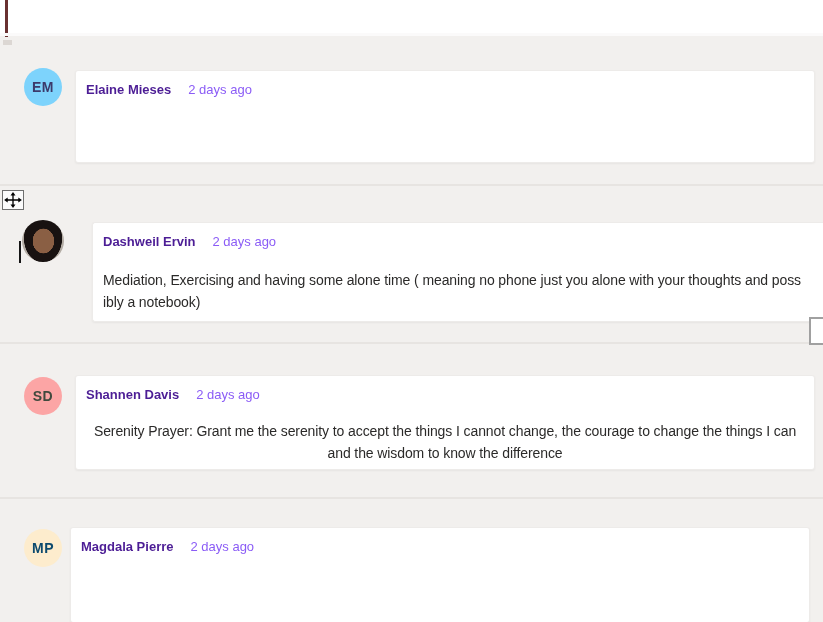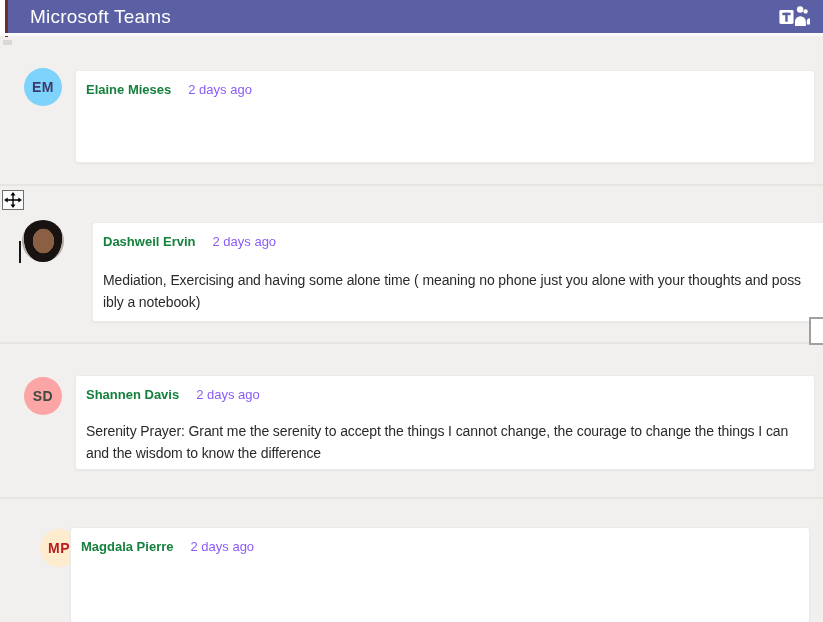--- a/index.html
+++ b/index.html
@@ -20,21 +20,21 @@
   .under-header-band{position:absolute;left:0;top:33px;right:0;height:3px;background:#fbfafa;}
   
   .content-bg{position:absolute;left:0;top:36px;right:0;bottom:0;background:#f2f0ee;}
   .divider{position:absolute;left:0;right:0;height:2px;background:#e7e4e1;}
   .card{
     position:absolute;background:#ffffff;border:1px solid #edebe9;border-radius:3px;
     box-shadow:0 1px 2px rgba(0,0,0,.05);box-sizing:border-box;
     padding:10px 10px 0 10px;
   }
   .msg-head{display:flex;align-items:baseline;height:18px;margin-top:1px;}
-  .msg-name{font-size:13px;font-weight:bold;color:#15803d;}
+  .msg-name{font-size:13px;font-weight:bold;color:#4c1d95;}
   .msg-time{font-size:13px;color:#8b5cf6;margin-left:17px;}
   .msg-text{
     margin-top:15px;font-size:14px;letter-spacing:-0.1px;color:#2b2a29;
     line-height:22px;white-space:pre-line;
   }
   .avatar{
     position:absolute;width:38px;height:38px;border-radius:50%;
     display:flex;align-items:center;justify-content:center;
     font-size:14px;font-weight:bold;letter-spacing:.5px;
   }
@@ -58,32 +58,20 @@
   }
   .corner-artifact{position:absolute;left:3px;top:40px;width:9px;height:5px;background:#dcd7d3;}
 </style>
 </head>
 <body>
 
 <div id="screen">
 
   <div class="content-bg"></div>
 
-  <div class="header" style="background-color: rgb(91, 95, 164);">
-    <span class="header-title">Microsoft Teams</span>
-    <svg class="teams-logo" viewBox="0 0 34 28">
-      <rect x="1.5" y="7" width="15" height="15" rx="1.5" fill="#ffffff"></rect>
-      <rect x="4.6" y="10" width="8.8" height="2.6" fill="#5b5fa4"></rect>
-      <rect x="7.7" y="10" width="2.6" height="9.5" fill="#5b5fa4"></rect>
-      <circle cx="23.5" cy="6.5" r="3.4" fill="#ffffff"></circle>
-      <circle cx="29.3" cy="8.6" r="2.3" fill="#ffffff"></circle>
-      <path d="M18 24 v-4.5 a5.8 5.8 0 0 1 11.6 0 V24 Z" fill="#ffffff"></path>
-      <path d="M30.6 22.5 v-3.4 a3.4 3.4 0 0 1 3.4-3.3 v6.7 Z" fill="#ffffff"></path>
-    </svg>
-  </div>
   <div class="maroon-stripe"></div>
   <div class="under-header-band"></div>
   <div class="corner-artifact"></div>
 
   <div class="divider" style="top:184px;"></div>
   <div class="divider" style="top:342px;"></div>
   <div class="divider" style="top:497px;"></div>
 
   <div class="avatar" style="left: 24px; top: 68px; background-color: #7dd3fc; color: rgb(60, 58, 107);">EM</div>
   <div class="card" style="left:75px;top:70px;width:740px;height:93px;">
@@ -110,30 +98,30 @@
       <span class="msg-name">Dashweil Ervin</span>
       <span class="msg-time">2 days ago</span>
     </div>
     <div class="msg-text" style="margin-top:17px;">Mediation, Exercising and having some alone time ( meaning no phone just you alone with your thoughts and poss
 ibly a notebook)</div>
   </div>
 
   <div class="resize-handle"></div>
 
   <div class="avatar" style="left: 24px; top: 377px; background-color: #fca5a5; color: rgb(64, 73, 61);">SD</div>
-  <div class="card" style="left:75px;top:375px;width:740px;height:95px;">
+  <div class="card" style="left:75px;top:375px;width:740px;height:95px;text-align:center;">
     <div class="msg-head">
       <span class="msg-name">Shannen Davis</span>
       <span class="msg-time">2 days ago</span>
     </div>
     <div class="msg-text">Serenity Prayer: Grant me the serenity to accept the things I cannot change, the courage to change the things I can
 and the wisdom to know the difference</div>
   </div>
 
-  <div class="avatar" style="left: 40px; top: 529px; background-color: rgb(253, 236, 205); color: #b91c1c;">MP</div>
+  <div class="avatar" style="left: 24px; top: 529px; background-color: rgb(253, 236, 205); color: #0c4a6e;">MP</div>
   <div class="card" style="left:70px;top:527px;width:740px;height:96px;">
     <div class="msg-head">
       <span class="msg-name">Magdala Pierre</span>
       <span class="msg-time">2 days ago</span>
     </div>
   </div>
 
 </div>
 
 </body></html>

